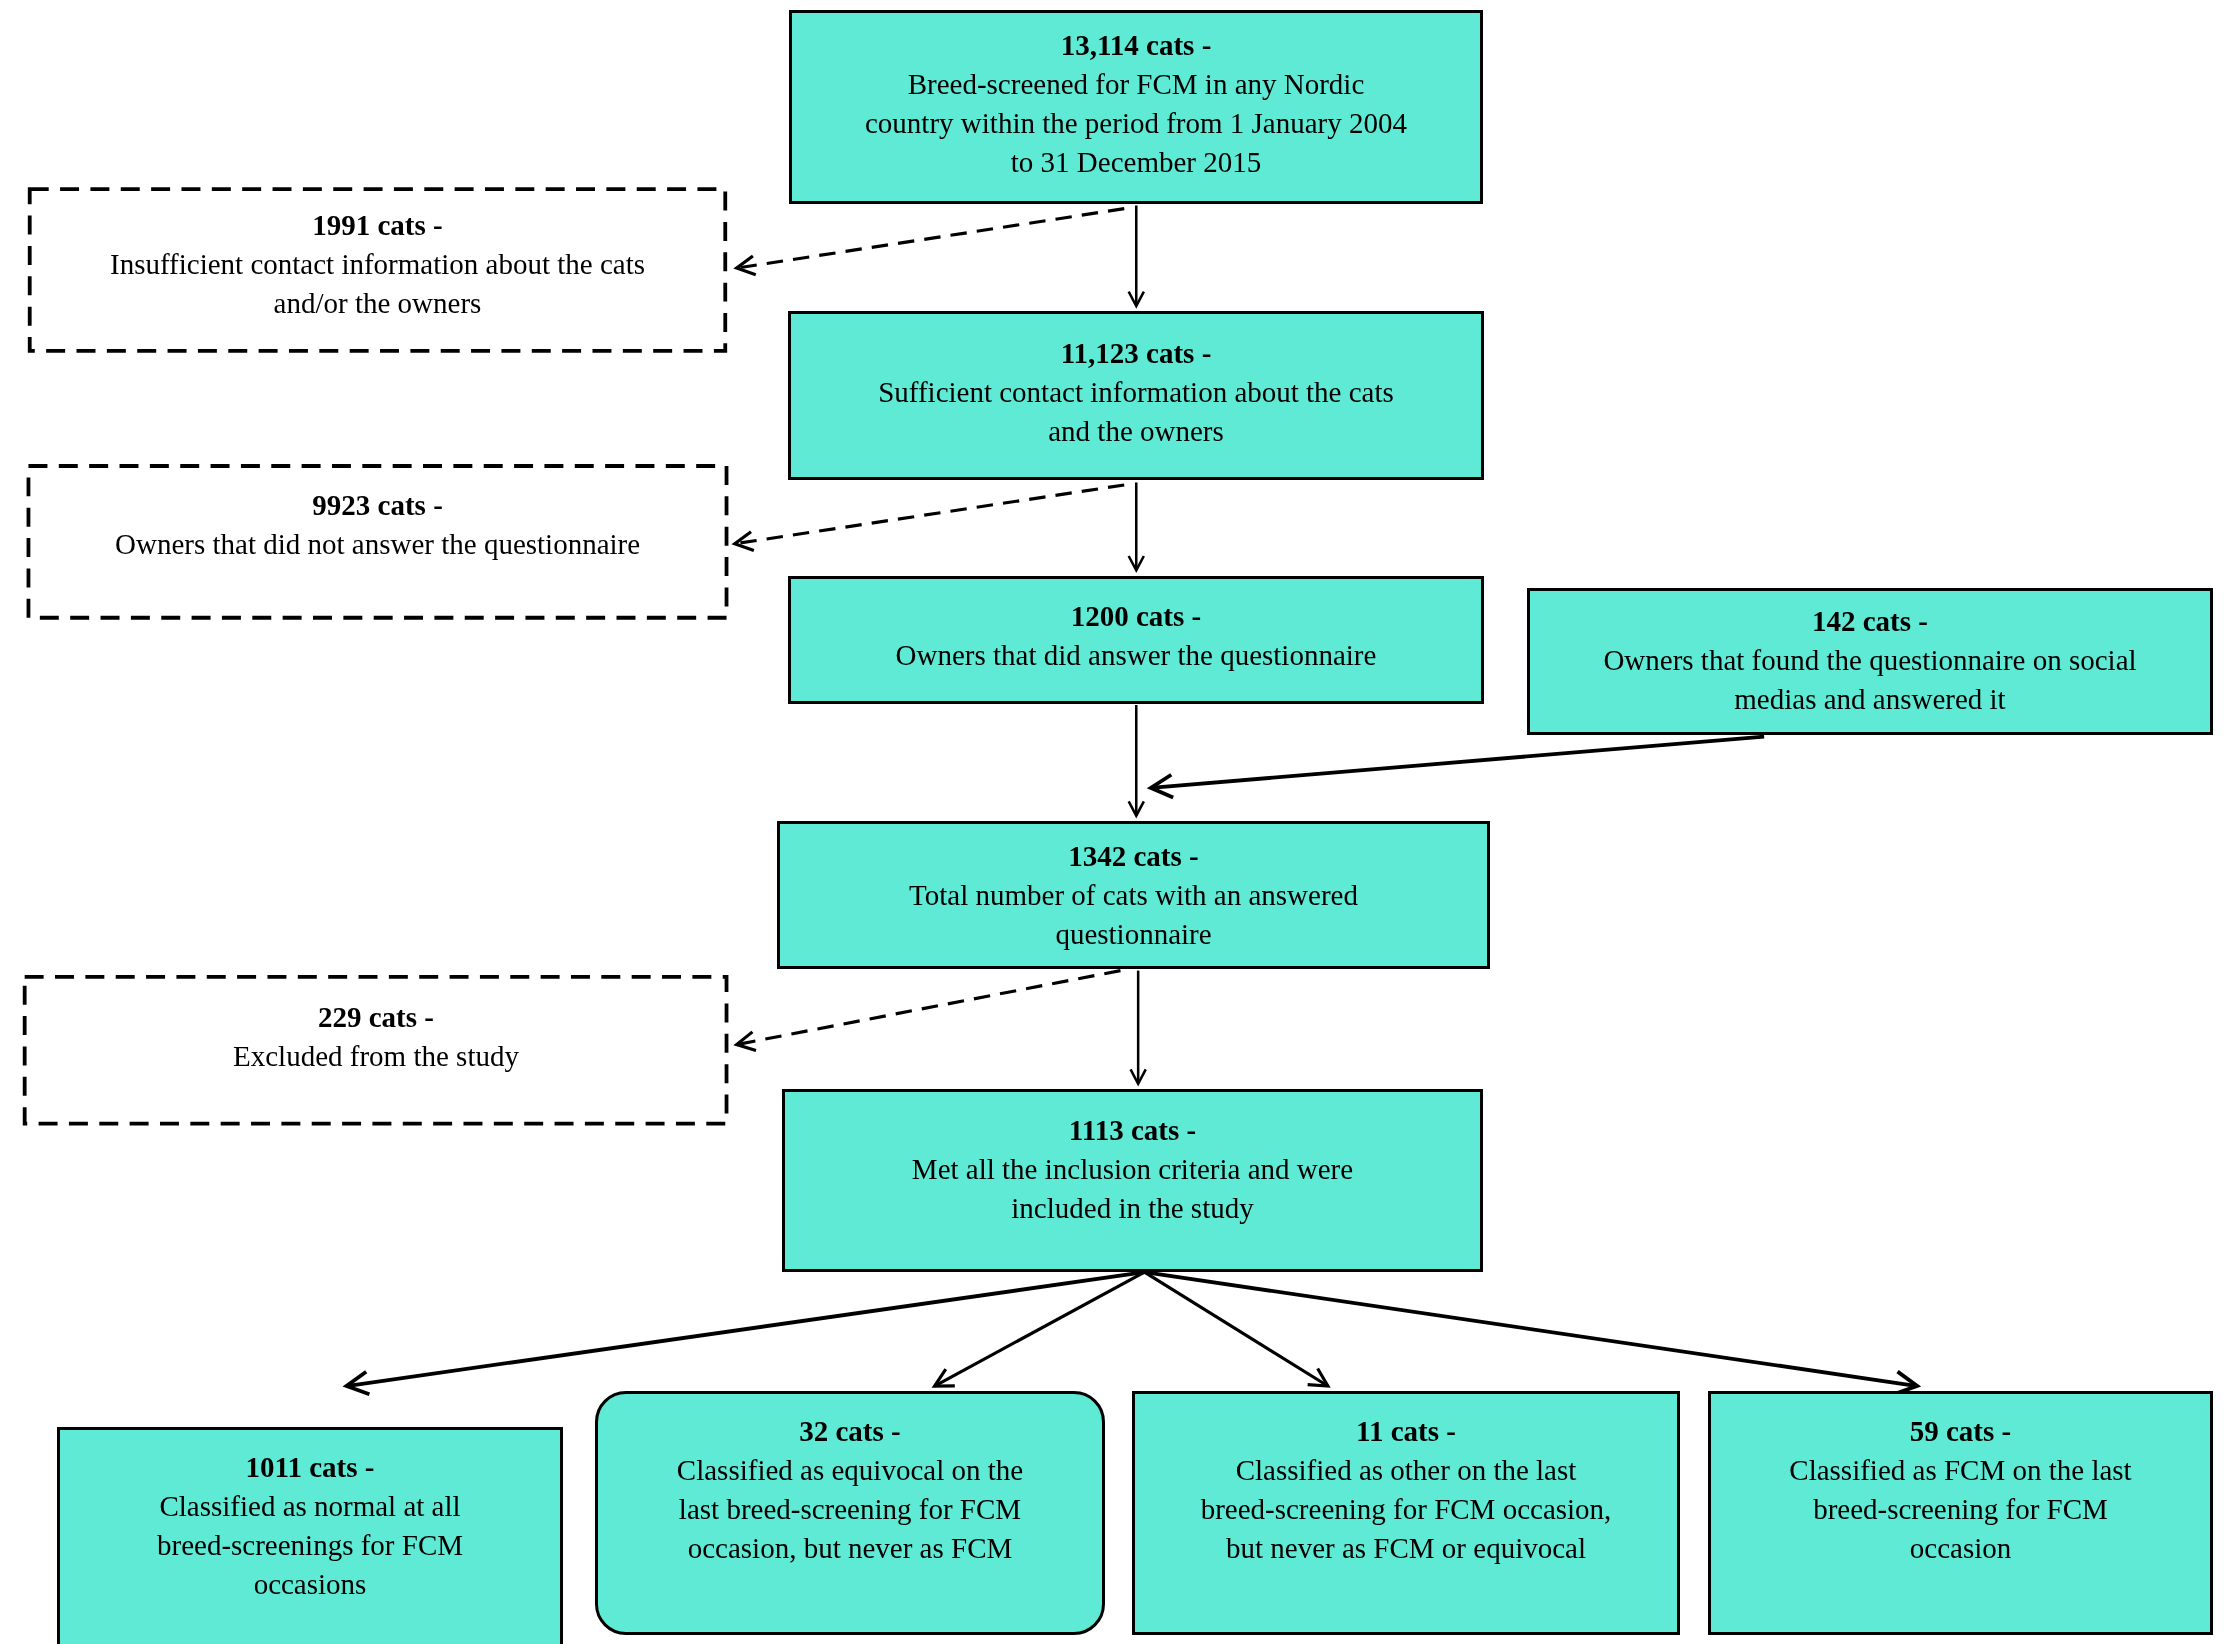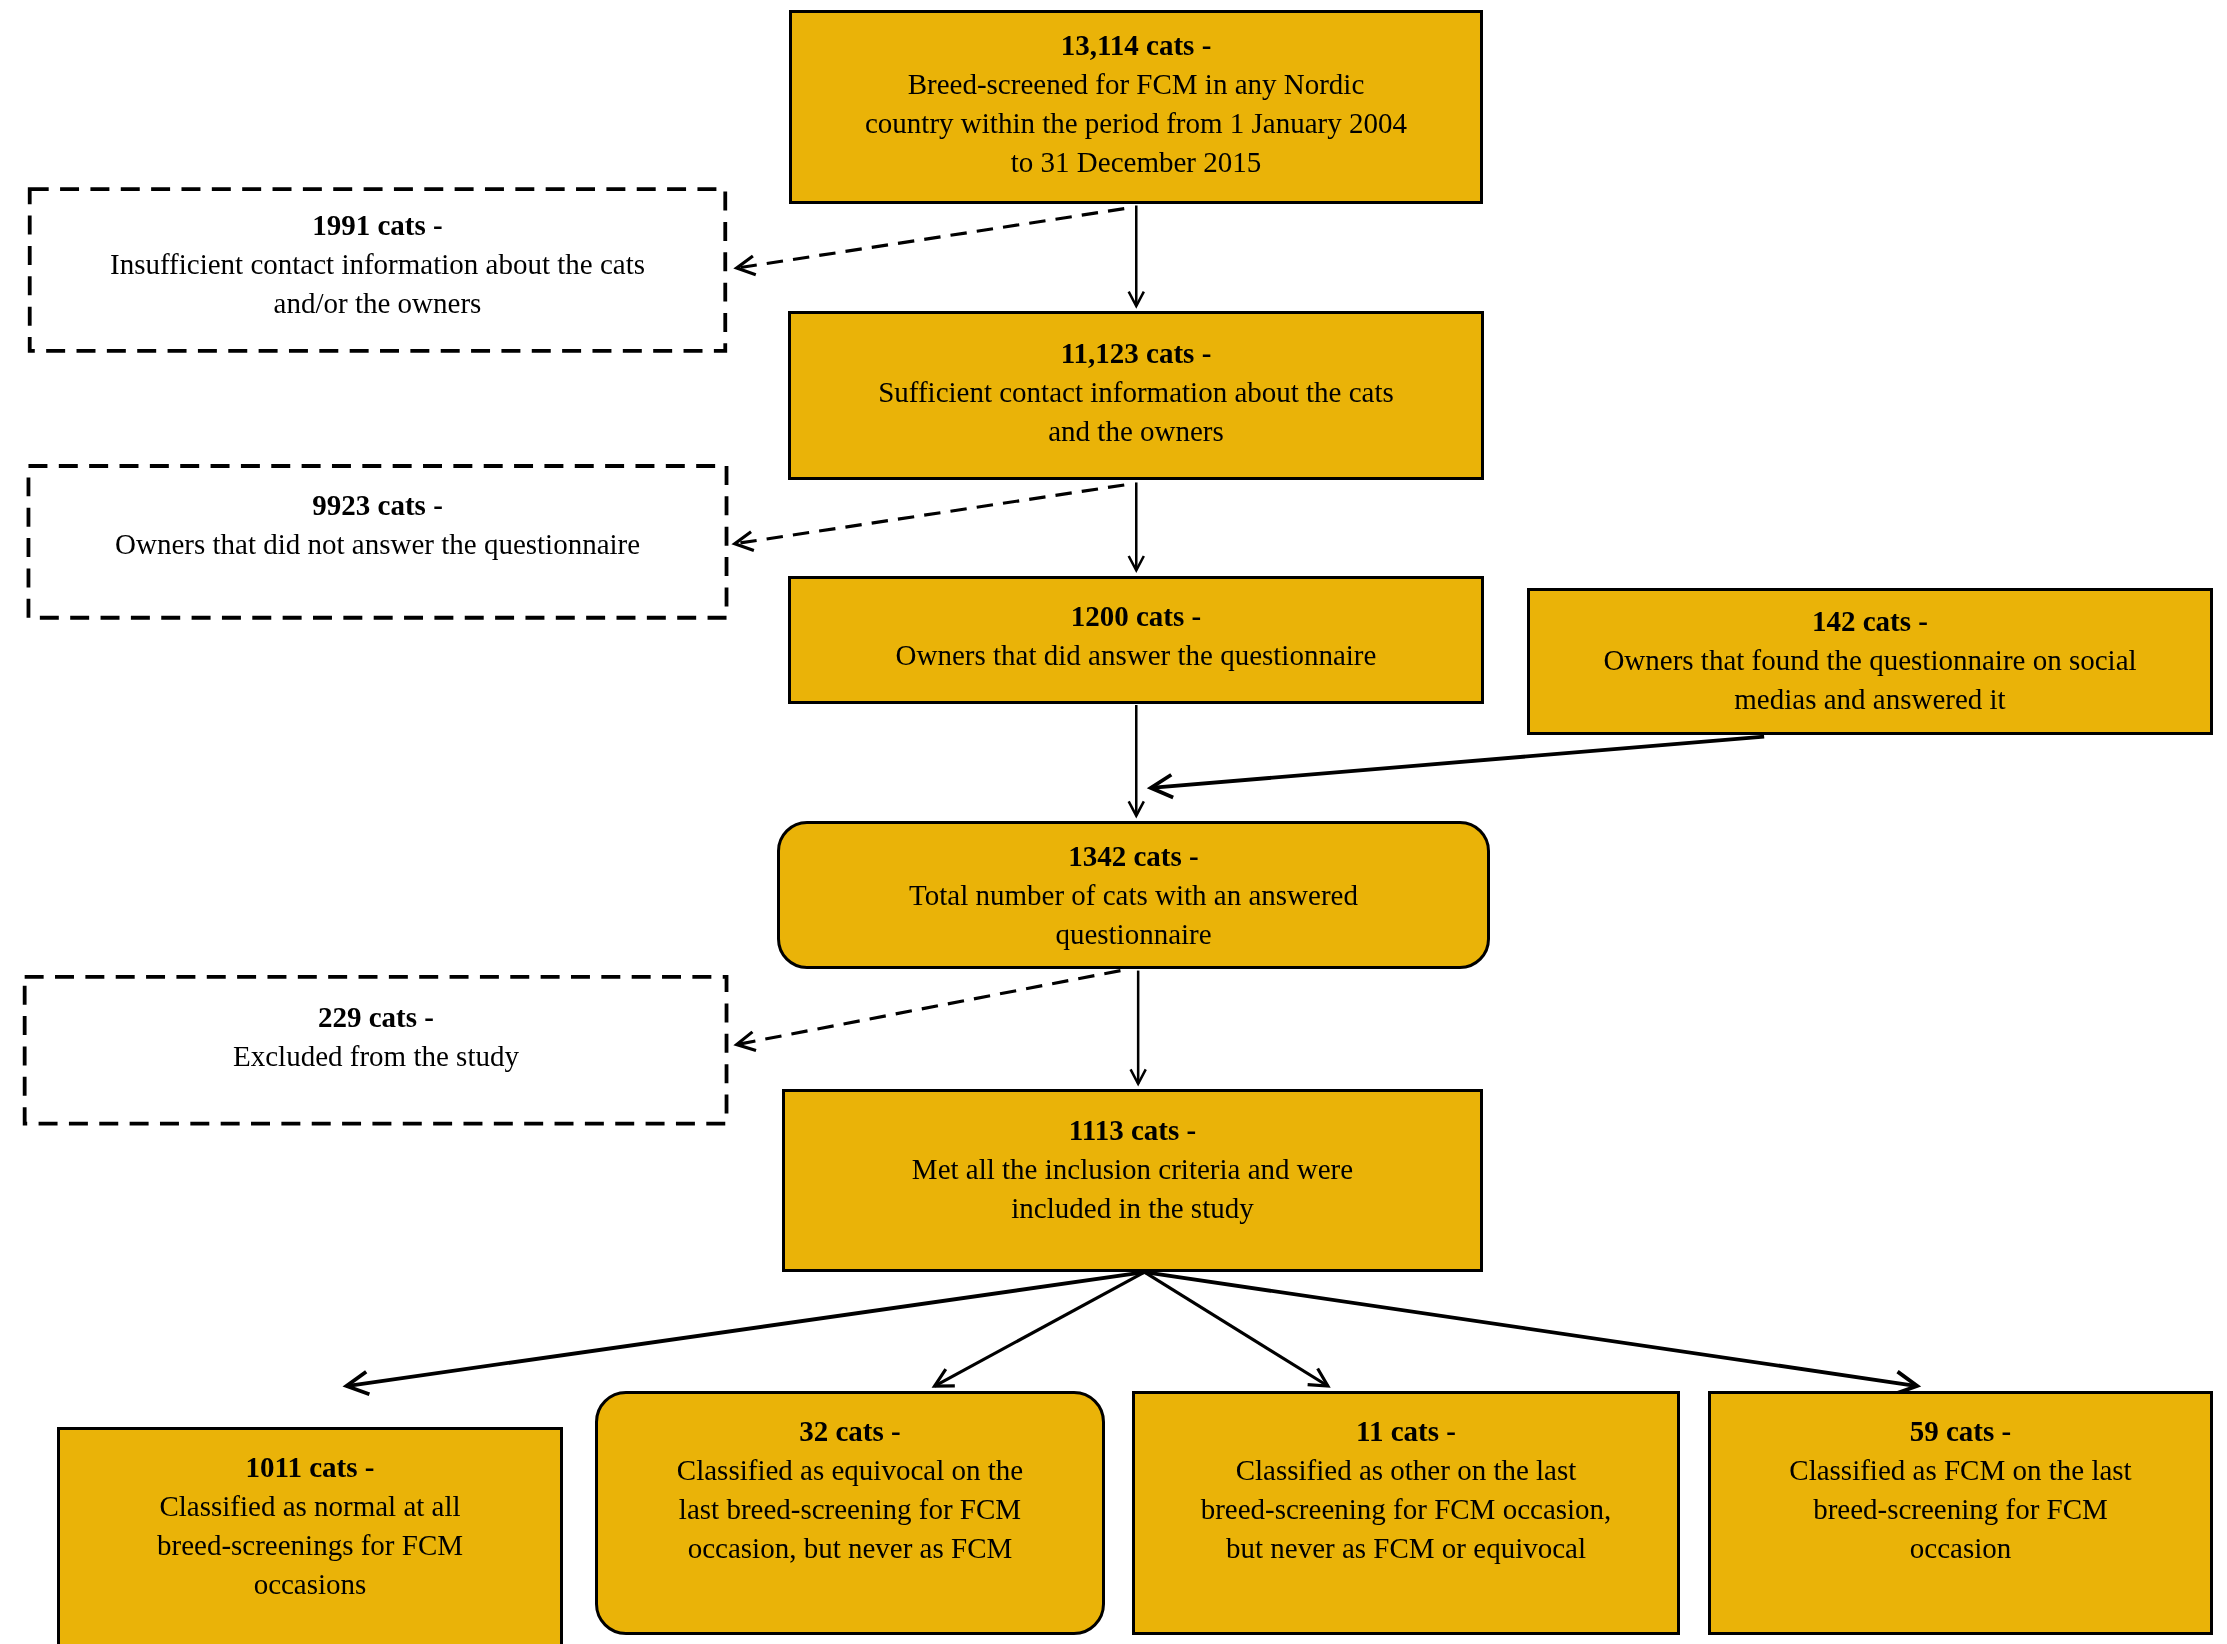--- a/index.html
+++ b/index.html
@@ -14,35 +14,35 @@
   .box{
     position:absolute;
     box-sizing:border-box;
     z-index:1;
     text-align:center;
     font-size:29px;
     line-height:39px;
   }
   .box.solid{
     border:3.8px solid #000000;
-    background:#eab308;
+    background:#5eead4;
   }
   .box.dashed{
     background:transparent; 
   }
   .box-title{font-weight:bold;white-space:pre-line;}
   .box-desc{font-weight:normal;white-space:pre-line;}
 
   #b-screened    {left:789px;top:10px;  width:694px;height:194px;padding-top:12.6px;}
   #b-insufficient{left:28px;  top:187px; width:699px;height:166px;padding-top:19px;}
   #b-sufficient  {left:788px;top:311px; width:696px;height:169px;padding-top:20px;}
   #b-noanswer    {left:26.6px;  top:464px; width:702px;height:156px;padding-top:21.5px;}
   #b-answered    {left:788px;top:576px; width:696px;height:128px;padding-top:17.7px;}
   #b-social      {left:1527px;top:588px; width:686px;height:147px;padding-top:11.4px;}
-  #b-total       {left:777px;top:821px;width:713px;height:148px;padding-top:12.6px;border-radius:30px;}
+  #b-total       {left:777px;top:821px;width:713px;height:148px;padding-top:12.6px;}
   #b-excluded    {left:23px;  top:975px;width:706px;height:151px;padding-top:23px;}
   #b-included    {left:782px;top:1089px;width:701px;height:183px;padding-top:19px;}
   #b-normal      {left:57px;  top:1391px;width:506px; height:244px;padding-top:17.7px;margin-top:36px;}
   #b-equivocal   {left:595px; top:1391px;width:510px; height:244px;padding-top:17.7px;border-radius:31px;}
   #b-other       {left:1132px;top:1391px;width:548px; height:244px;padding-top:17.7px;}
   #b-fcm         {left:1708px;top:1391px;width:505px; height:244px;padding-top:17.7px;}
 </style>
 </head>
 <body>
 

